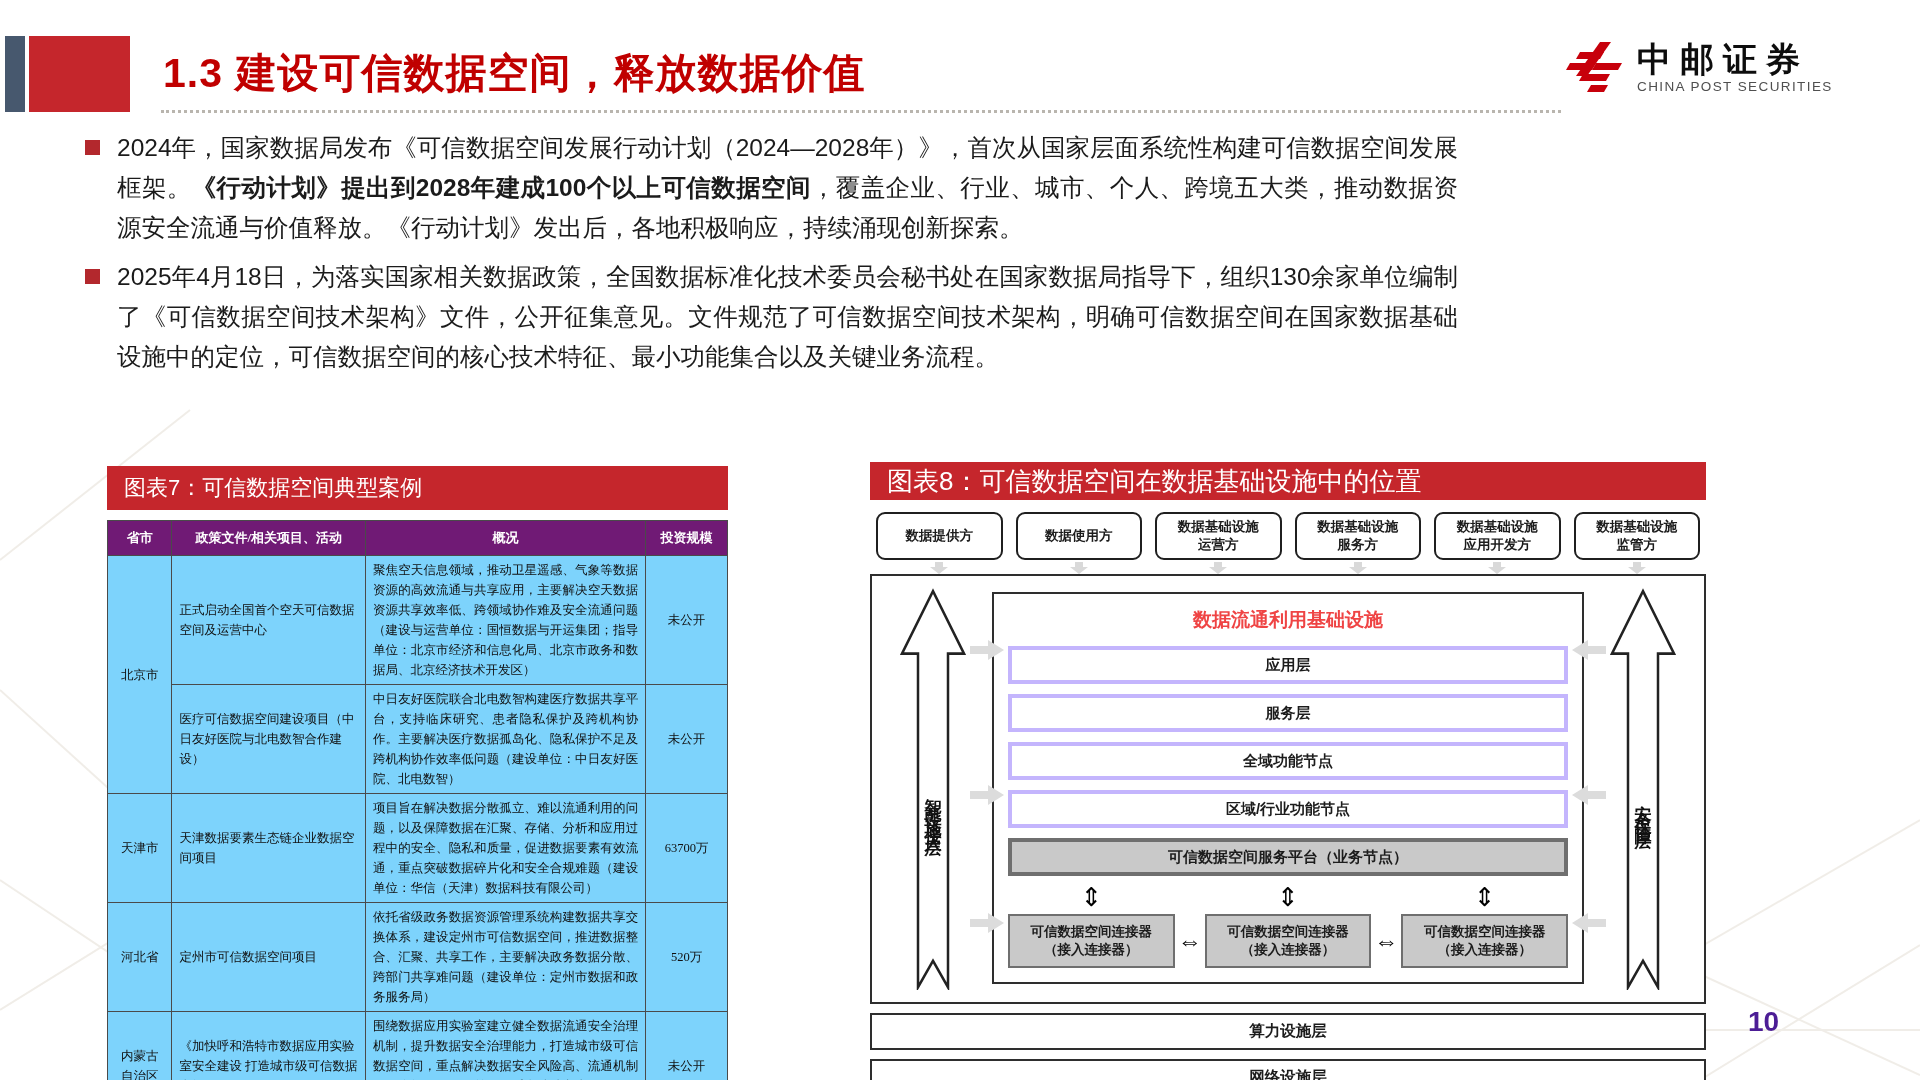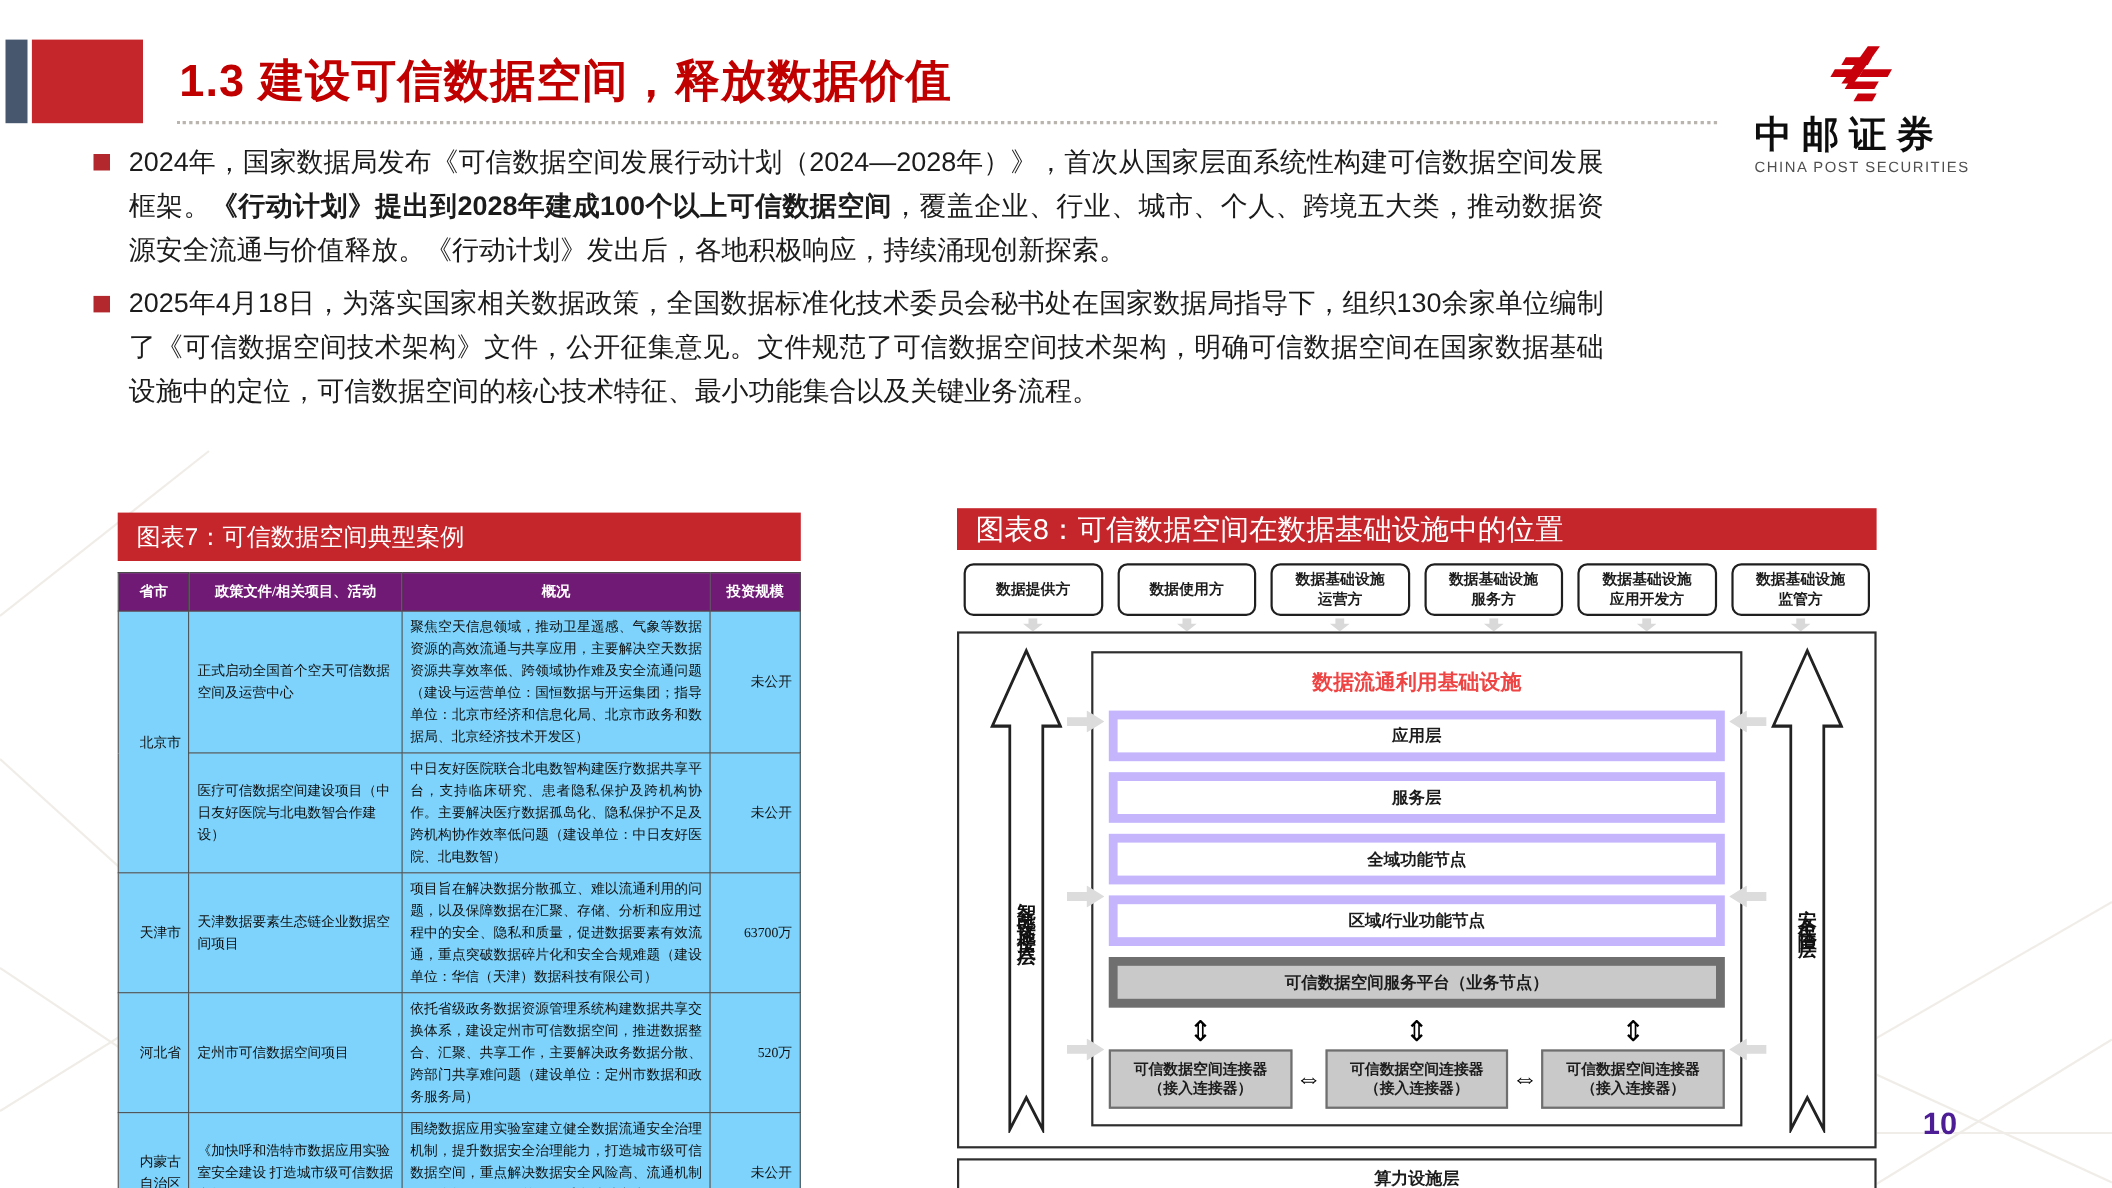--- a/index.html
+++ b/index.html
@@ -6,21 +6,21 @@
   .stage{position:relative;width:1920px;height:1080px;background:#ffffff;overflow:hidden;
          font-family:"Liberation Sans","DejaVu Sans",sans-serif;color:#1c1c1c;}
   .bg-lines{position:absolute;inset:0;pointer-events:none;}
 
   
   .deco-slate{position:absolute;left:5px;top:36px;width:20px;height:76px;background:#47586E;}
   .deco-red{position:absolute;left:29px;top:36px;width:101px;height:76px;background:#C5262C;}
   .page-title{position:absolute;left:163px;top:46px;font-size:41px;font-weight:700;color:#C00000;letter-spacing:1px;white-space:nowrap;}
   .title-rule{position:absolute;left:161px;top:110px;width:1400px;height:0;border-bottom:3px dotted #b9b5ae;}
 
-  .logo{position:absolute;left:1595px;top:40px;display:flex;align-items:center;gap:10px;flex-direction:column;}
+  .logo{position:absolute;left:1563px;top:40px;display:flex;align-items:center;gap:10px;}
   .logo-text{display:flex;flex-direction:column;}
   .logo-cn{font-size:34px;font-weight:700;color:#0d0d0d;letter-spacing:9px;white-space:nowrap;line-height:1.05;}
   .logo-en{font-size:13.5px;color:#4f4f4f;letter-spacing:1.4px;white-space:nowrap;margin-top:2px;}
 
   
   .bullets{position:absolute;left:84px;top:128px;width:1374px;font-size:24.5px;line-height:40px;color:#1b1b1b;text-align:justify;}
   .bullet{position:relative;padding-left:33px;margin-bottom:9px;}
   .bullet .marker{position:absolute;left:1px;top:12px;width:15px;height:15px;background:#B3282D;}
   .bold{font-weight:700;}
 
@@ -30,21 +30,21 @@
   .fig8{left:870px;top:462px;width:836px;}
   .fig-bar{background:#C5262C;color:#ffffff;display:flex;align-items:center;padding:0 17px;font-weight:500;}
   .fig7 .fig-bar{height:44px;font-size:22px;}
   .fig8 .fig-bar{height:38px;font-size:26px;}
 
   
   table.cases{width:100%;border-collapse:collapse;table-layout:fixed;margin-top:10px;background:#ffffff;
               font-family:"Liberation Serif","DejaVu Serif",serif;font-size:12.5px;color:#101010;}
   .cases th{background:#701a75;color:#ffffff;font-size:13px;font-weight:700;height:30px;border:1px solid #4a4a4a;padding:2px 4px;}
   .cases td{border:1px solid #4a4a4a;padding:4px 7px;line-height:1.6;vertical-align:middle;background:#7dd3fc;}
-  .cases td.c{text-align:right;}
+  .cases td.c{text-align:center;}
   .cases td.j{text-align:justify;}
 
   
   .diagram{margin-top:12px;background:#ffffff;}
   .parties{display:flex;gap:13px;padding:0 6px;}
   .party{flex:1;display:flex;flex-direction:column;align-items:center;}
   .party-box{width:100%;box-sizing:border-box;min-height:48px;border:2px solid #1f1f1f;border-radius:9px;background:#ffffff;
              display:flex;flex-direction:column;justify-content:center;align-items:center;
              font-weight:700;font-size:13.5px;line-height:1.3;text-align:center;}
   .party-box span:empty{display:none;}
@@ -53,21 +53,21 @@
   .outerbox{position:relative;border:2px solid #2e2e2e;margin-top:0;padding:16px 0 18px;background:#ffffff;}
   .banner{position:absolute;top:12px;bottom:12px;width:66px;}
   .banner.left{left:28px;}
   .banner.right{right:28px;}
   .banner svg{position:absolute;inset:0;width:100%;height:100%;}
   .banner .vtext{position:absolute;left:50%;top:55%;transform:translate(-50%,-50%);
                  writing-mode:vertical-rl;font-weight:700;font-size:17px;letter-spacing:7px;color:#111111;white-space:nowrap;}
 
   .corebox{width:560px;margin:0 auto;border:2px solid #2e2e2e;padding:6px 14px 14px;background:#ffffff;box-sizing:content-box;}
   .core-title{text-align:center;font-weight:700;font-size:19px;margin:7px 0 13px;color:#ef4444;}
-  .layer{height:30px;border:8px solid #c4b5fd;background:#ffffff;display:flex;align-items:center;justify-content:center;
+  .layer{height:30px;border:4px solid #c4b5fd;background:#ffffff;display:flex;align-items:center;justify-content:center;
          font-weight:700;font-size:15px;margin-bottom:10px;}
   .layer.gray{background:#C9C9C9;border-color:#6f6f6f;margin-bottom:4px;}
   .udrow{display:flex;align-items:center;height:34px;}
   .udrow .ud{flex:1;text-align:center;font-size:26px;color:#000000;}
   .udrow .sp{width:30px;}
   .connrow{display:flex;align-items:stretch;}
   .connbox{flex:1;background:#C9C9C9;border:2px solid #6f6f6f;display:flex;flex-direction:column;justify-content:center;align-items:center;
            font-weight:700;font-size:13.5px;line-height:1.35;padding:7px 2px;text-align:center;}
   .lr{width:30px;display:flex;align-items:center;justify-content:center;font-size:24px;color:#000000;}
 

